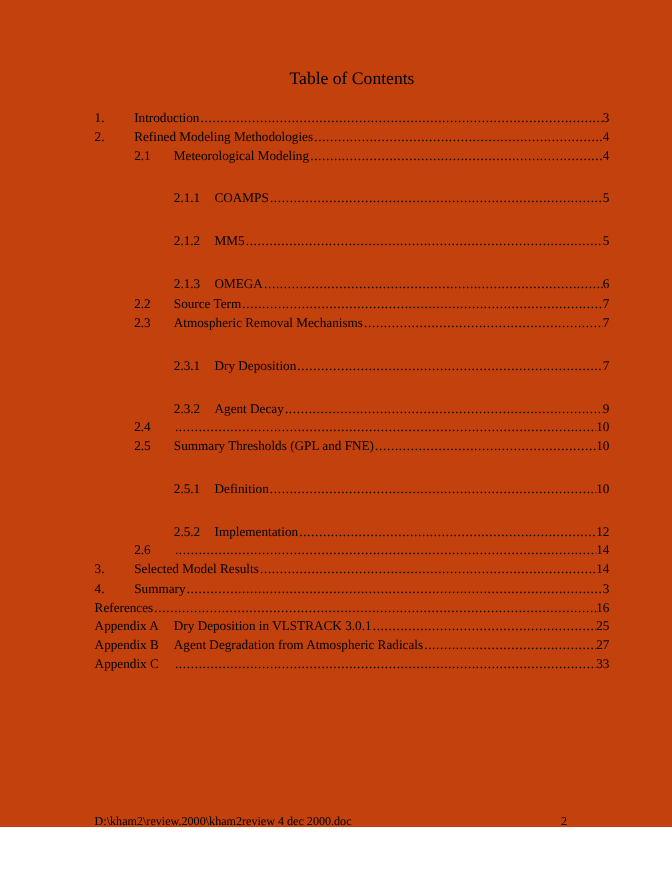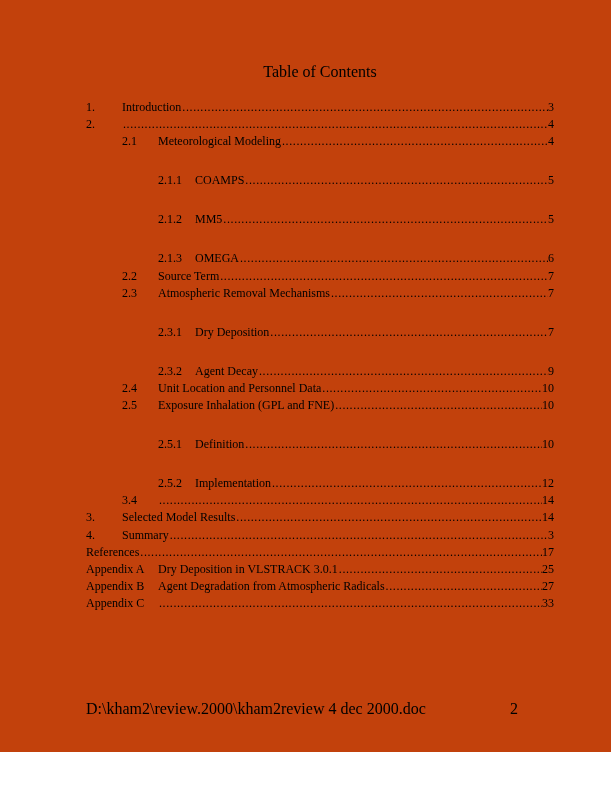--- a/index.html
+++ b/index.html
@@ -54,23 +54,23 @@
     min-width: 0;
     overflow: hidden;
     letter-spacing: 0.6px;
     padding: 0 1px;
     color: #000000;
   }
   .toc-row .pg { flex: none; }
   .footer {
     position: absolute;
     left: 86px;
-    top: 701px;
+    top: 740px;
     width: 468px;
-    font-size: 16px;
+    font-size: 11px;
     line-height: 15px;
   }
   .footer .pagenum {
     position: absolute;
     left: 424px;
     top: 0;
   }
 </style>
 </head>
 <body>
@@ -80,20 +80,21 @@
 
   <div class="toc" id="toc">
       <div class="toc-row lvl-1">
         <span class="num">1.</span>
         <span class="t">Introduction</span>
         <span class="leader">............................................................................................................................................................................................................................................................................................................</span>
         <span class="pg">3</span>
       </div>
       <div class="toc-row lvl-1">
         <span class="num">2.</span>
+        <span class="t">Refined Modeling Methodologies</span>
         <span class="leader">............................................................................................................................................................................................................................................................................................................</span>
         <span class="pg">4</span>
       </div>
       <div class="toc-row lvl-2">
         <span class="num">2.1</span>
         <span class="t">Meteorological Modeling</span>
         <span class="leader">............................................................................................................................................................................................................................................................................................................</span>
         <span class="pg">4</span>
       </div>
       <div class="toc-row lvl-3">
@@ -133,63 +134,62 @@
         <span class="pg">7</span>
       </div>
       <div class="toc-row lvl-3">
         <span class="num">2.3.2</span>
         <span class="t">Agent Decay</span>
         <span class="leader">............................................................................................................................................................................................................................................................................................................</span>
         <span class="pg">9</span>
       </div>
       <div class="toc-row lvl-2">
         <span class="num">2.4</span>
-        <span class="t">Unit Location and Personnel Data</span>
         <span class="leader">............................................................................................................................................................................................................................................................................................................</span>
         <span class="pg">10</span>
       </div>
       <div class="toc-row lvl-2">
         <span class="num">2.5</span>
-        <span class="t">Exposure Inhalation (GPL and FNE)</span>
+        <span class="t">Summary Thresholds (GPL and FNE)</span>
         <span class="leader">............................................................................................................................................................................................................................................................................................................</span>
         <span class="pg">10</span>
       </div>
       <div class="toc-row lvl-3">
         <span class="num">2.5.1</span>
         <span class="t">Definition</span>
         <span class="leader">............................................................................................................................................................................................................................................................................................................</span>
         <span class="pg">10</span>
       </div>
       <div class="toc-row lvl-3">
         <span class="num">2.5.2</span>
         <span class="t">Implementation</span>
         <span class="leader">............................................................................................................................................................................................................................................................................................................</span>
         <span class="pg">12</span>
       </div>
       <div class="toc-row lvl-2">
-        <span class="num">3.4</span>
+        <span class="num">2.6</span>
         <span class="leader">............................................................................................................................................................................................................................................................................................................</span>
         <span class="pg">14</span>
       </div>
       <div class="toc-row lvl-1">
         <span class="num">3.</span>
         <span class="t">Selected Model Results</span>
         <span class="leader">............................................................................................................................................................................................................................................................................................................</span>
         <span class="pg">14</span>
       </div>
       <div class="toc-row lvl-1">
         <span class="num">4.</span>
         <span class="t">Summary</span>
         <span class="leader">............................................................................................................................................................................................................................................................................................................</span>
         <span class="pg">3</span>
       </div>
       <div class="toc-row lvl-plain">
         <span class="t">References</span>
         <span class="leader">............................................................................................................................................................................................................................................................................................................</span>
-        <span class="pg">17</span>
+        <span class="pg">16</span>
       </div>
       <div class="toc-row lvl-appendix">
         <span class="num">Appendix A</span>
         <span class="t">Dry Deposition in VLSTRACK 3.0.1</span>
         <span class="leader">............................................................................................................................................................................................................................................................................................................</span>
         <span class="pg">25</span>
       </div>
       <div class="toc-row lvl-appendix">
         <span class="num">Appendix B</span>
         <span class="t">Agent Degradation from Atmospheric Radicals</span>

